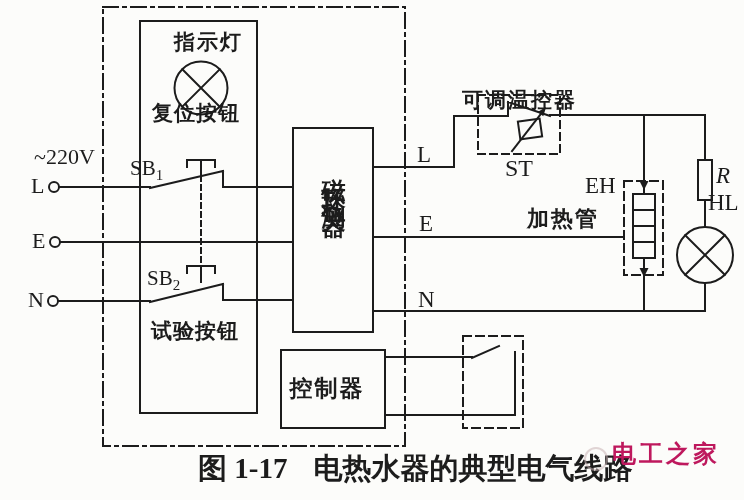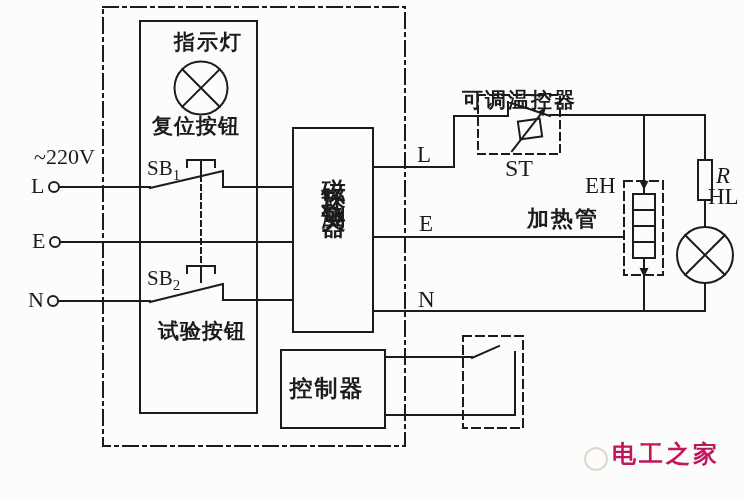--- a/index.html
+++ b/index.html
@@ -96,46 +96,50 @@
     <path class="ln" d="M385,415 H515"></path>
     <rect class="ln" x="463" y="336" width="60" height="92" stroke-dasharray="8 5"></rect>
   </svg>
 
   <div class="lbl" style="left:2px;top:145px;font-size:22px;margin-left:32px;">~220V</div>
   <div class="lbl" style="left:31px;top:174px;font-size:22px;">L</div>
   <div class="lbl" style="left:32px;top:229px;font-size:22px;">E</div>
   <div class="lbl" style="left:28px;top:288px;font-size:22px;">N</div>
 
   <div class="lbl cjk-b" style="left:174px;top:31px;font-size:21px;letter-spacing:2px;">指示灯</div>
-  <div class="lbl cjk-b" style="left:152px;top:115px;font-size:21px;letter-spacing:1px;">复位按钮</div>
+  <div class="lbl cjk-b" style="left:152px;top:102px;font-size:21px;letter-spacing:1px;">复位按钮</div>
 
-  <div class="lbl serif-ref" style="left:147px;top:157px;font-size:21px;text-align:right;">
+  <div class="lbl serif-ref" style="left:130px;top:157px;font-size:21px;text-align:right;">
     <span>SB</span><sub class="ref-sub">1</sub>
   </div>
   <div class="lbl serif-ref" style="left:147px;top:267px;font-size:21px;">
     <span>SB</span><sub class="ref-sub">2</sub>
   </div>
 
-  <div class="lbl cjk-b" style="left:158px;top:320px;font-size:21px;letter-spacing:1px;">试验按钮</div>
+  <div class="lbl cjk-b" style="left:151px;top:320px;font-size:21px;letter-spacing:1px;">试验按钮</div>
 
   <div class="lbl v-text" style="left:320px;top:160px;">磁环检测器</div>
 
   <div class="lbl cjk-b ctr" style="left:281px;top:376px;width:92px;font-size:23px;letter-spacing:2px;">控制器</div>
 
   <div class="lbl cjk-b" style="left:462px;top:49px;font-size:21px;letter-spacing:2px;margin-top:40px;">可调温控器</div>
   <div class="lbl" style="left:505px;top:155px;font-size:24px;">ST</div>
 
   <div class="lbl" style="left:417px;top:142px;font-size:23px;">L</div>
   <div class="lbl" style="left:419px;top:211px;font-size:23px;">E</div>
   <div class="lbl" style="left:418px;top:287px;font-size:23px;">N</div>
 
   <div class="lbl" style="left:585px;top:173px;font-size:23px;">EH</div>
   <div class="lbl cjk-b" style="left:527px;top:207px;font-size:22px;letter-spacing:2px;">加热管</div>
 
   <div class="lbl" style="left:716px;top:163px;font-size:23px;font-style:italic;">R</div>
-  <div class="lbl" style="left:708px;top:184px;font-size:23px;">HL</div>
+  <div class="lbl" style="left:708px;top:190px;font-size:23px;">HL</div>
 
 
+  <div id="caption" class="lbl" style="left:198px;top:453px;">
+    <span>图 1-17</span>
+    <span>电热水器的典型电气线路</span>
+  </div>
 
   <div id="wm-circle" style="left:584px;top:447px;"></div>
   <div id="watermark" class="lbl" style="left:612px;top:441px;color:#be185d;">电工之家</div>
 
 </div>
 
 </body></html>

